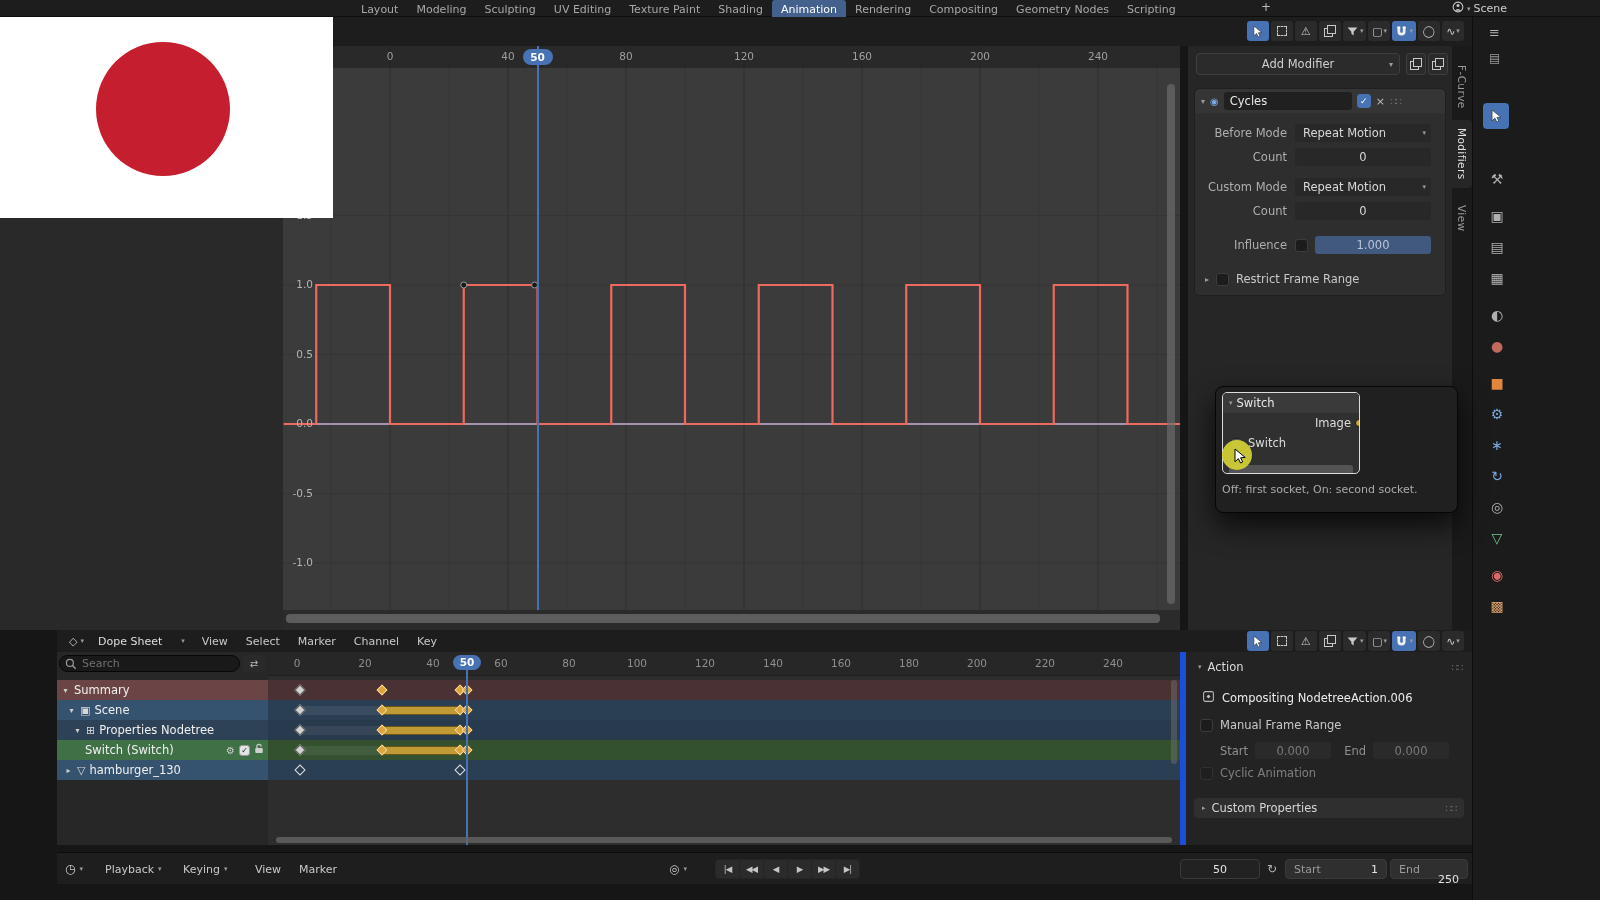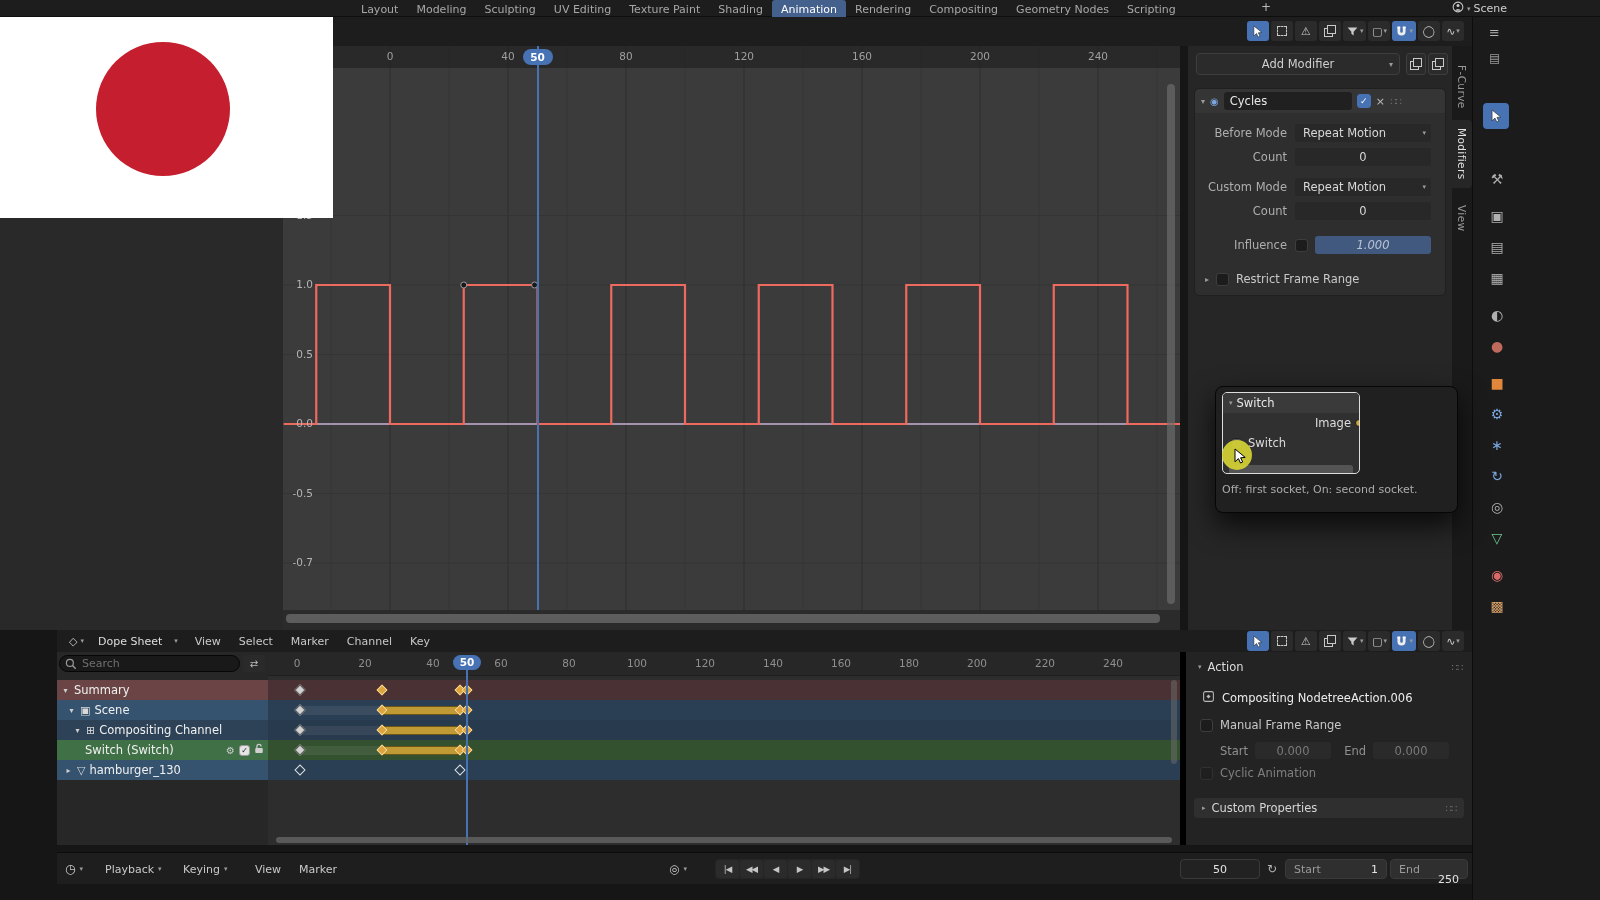--- a/index.html
+++ b/index.html
@@ -40,21 +40,21 @@
   .mini-btn{position:absolute;top:7px;width:20px;height:22px;background:#2b2b2b;border:1px solid #3e3e3e;border-radius:3px;display:flex;align-items:center;justify-content:center;}
   .cycles{position:absolute;left:6px;top:42px;width:252px;height:208px;background:#2e2e2e;border:1px solid #1f1f1f;border-radius:5px;}
   .cy-head{height:24px;background:#353535;border-radius:5px 5px 0 0;display:flex;align-items:center;gap:5px;padding:0 6px;}
   .cy-name{width:128px;height:18px;background:#202020;border-radius:3px;color:#e8e8e8;padding-left:6px;line-height:18px;}
   .cy-row{position:absolute;left:0;width:252px;height:20px;display:flex;align-items:center;}
   .cy-label{width:100px;text-align:right;color:#aeaeae;padding-right:8px;}
   .widget{height:18px;border-radius:3px;background:#282828;color:#d8d8d8;display:flex;align-items:center;}
   .w-select{width:136px;padding-left:8px;position:relative;}
   .w-select .acaret{position:absolute;right:5px;font-size:7px;color:#9a9a9a;}
   .w-number{width:136px;justify-content:center;}
-  .w-slider{width:116px;justify-content:center;background:#41597f;color:#b9c4d6;font-style:italic;}
+  .w-slider{width:116px;justify-content:center;background:#41597f;color:#b9c4d6;}
   .cb{width:13px;height:13px;border:1px solid #3d3d3d;background:#1c1c1c;border-radius:3px;display:inline-block;flex:none;}
   .cb.checked{background:#4772b3;border-color:#4772b3;color:#fff;font-size:9px;text-align:center;line-height:12px;}
   .cb.small{width:11px;height:11px;background:#e4e4e4;border-color:#999;color:#222;font-size:8px;line-height:10px;text-align:center;}
   .grip{color:#6e6e6e;font-size:10px;letter-spacing:-1px;}
   .side-tabs{position:absolute;left:1452px;top:46px;width:20px;height:584px;background:#1a1a1a;}
   .vtab{position:absolute;left:0;width:20px;writing-mode:vertical-rl;font-size:10.5px;color:#9a9a9a;display:flex;align-items:center;justify-content:center;letter-spacing:.4px;}
   .vtab.active{background:#262626;color:#e2e2e2;border-radius:0 4px 4px 0;}
 
   
   .props-col{position:absolute;left:1472px;top:17px;width:128px;height:883px;background:#1b1b1b;border-left:1px solid #0d0d0d;}
@@ -69,22 +69,22 @@
   .socket{position:absolute;right:-4px;top:6px;width:8px;height:8px;border-radius:50%;background:#c7a63d;border:1px solid #141414;}
   .node-field{position:absolute;left:6px;bottom:-4px;width:124px;height:12px;background:#545454;border-radius:3px;}
   .tt-text{margin-top:9px;color:#ababab;font-size:11px;}
   .cursor-circle{position:absolute;left:1222px;top:440px;width:30px;height:30px;border-radius:50%;background:rgba(214,211,53,.92);z-index:31;}
   .cursor-arrow{position:absolute;left:1232px;top:448px;z-index:32;}
 
   
   .dope-header{position:absolute;left:57px;top:630px;width:1415px;height:22px;background:#1d1d1d;display:flex;align-items:center;padding-left:6px;}
   .menu-item{padding:0 9px;color:#c9c9c9;font-size:11px;}
   .editor-btn{display:flex;align-items:center;gap:3px;padding:0 6px;color:#c9c9c9;}
-  .mode-dd{display:flex;align-items:center;gap:12px;padding:0 8px;color:#dedede;font-size:11px;}
-  .dope-body{position:absolute;left:57px;top:652px;width:1415px;height:193px;background:#000000;}
+  .mode-dd{display:flex;align-items:center;gap:19px;padding:0 8px;color:#dedede;font-size:11px;}
+  .dope-body{position:absolute;left:57px;top:652px;width:1415px;height:193px;background:#1d4ed8;}
   .channel-panel{position:absolute;left:0;top:0;width:211px;height:193px;background:#272727;}
   .search-input{position:absolute;left:2px;top:3px;width:181px;height:17px;background:#191919;border:1px solid #060606;border-radius:9px;color:#bbb;font-size:11px;padding-left:22px;outline:none;}
   .search-input::placeholder{color:#6f6f6f;}
   .mag{position:absolute;left:8px;top:6px;z-index:2;}
   .swapbtn{position:absolute;left:186px;top:3px;width:22px;height:17px;background:#2a2a2a;border-radius:3px;color:#bbb;font-size:10px;display:flex;align-items:center;justify-content:center;}
   .ch-row{position:absolute;left:0;width:211px;height:20px;display:flex;align-items:center;gap:4px;color:#f0f0f0;font-size:11.5px;}
   .ch-arrow{font-size:8px;color:#cfcfcf;width:9px;text-align:center;flex:none;}
   .ch-icon{font-size:11px;flex:none;}
   .ch-right{position:absolute;right:4px;display:flex;align-items:center;gap:4px;}
   .key-area{position:absolute;left:211px;top:0;width:912px;height:193px;background:#2d2d2d;overflow:hidden;}
@@ -213,21 +213,21 @@
         <polyline points="0.7999999999999972,378 33.25,378 33.25,239 107,239 107,378 180.75,378 180.75,239 254.5,239 254.5,378 328.25,378 328.25,239 402,239 402,378 475.75,378 475.75,239 549.5,239 549.5,378 623.25,378 623.25,239 697,239 697,378 770.75,378 770.75,239 844.5,239 844.5,378 897.6,378" fill="none" stroke="#ee6a5f" stroke-width="2.2" stroke-linejoin="miter"></polyline>
         <circle cx="180.75" cy="239" r="3" fill="#191919" stroke="#9a9a9a" stroke-width="1"></circle>
         <circle cx="251.55" cy="239" r="3" fill="#191919" stroke="#9a9a9a" stroke-width="1"></circle>
       </svg>
     <div id="graph-yticks">
         <div class="ytick" style="top: 162.5px;">1.5</div>
         <div class="ytick" style="top: 232px;">1.0</div>
         <div class="ytick" style="top: 301.5px;">0.5</div>
         <div class="ytick" style="top: 371px;">0.0</div>
         <div class="ytick" style="top: 440.5px;">-0.5</div>
-        <div class="ytick" style="top: 510px;">-0.7</div>
+        <div class="ytick" style="top: 510px;">-1.0</div>
       </div>
     <div class="graph-ruler" id="graph-ruler">
         <div class="rlabel" style="left: 91px;">0</div>
         <div class="rlabel" style="left: 209px;">40</div>
         <div class="rlabel" style="left: 327px;">80</div>
         <div class="rlabel" style="left: 445px;">120</div>
         <div class="rlabel" style="left: 563px;">160</div>
         <div class="rlabel" style="left: 681px;">200</div>
         <div class="rlabel" style="left: 799px;">240</div>
       </div>
@@ -417,21 +417,21 @@
             <div style="white-space: nowrap; overflow: hidden;">Summary</div>
           </div>
           <div class="ch-row" style="top: 48px; background: rgb(53, 83, 111); padding-left: 10px;">
             <div class="ch-arrow">▾</div>
             <div class="ch-icon" style="color: rgb(216, 216, 216);">▣</div>
             <div style="white-space: nowrap; overflow: hidden;">Scene</div>
           </div>
           <div class="ch-row" style="top: 68px; background: rgb(46, 66, 87); padding-left: 16px;">
             <div class="ch-arrow">▾</div>
             <div class="ch-icon" style="color: rgb(216, 216, 216);">⊞</div>
-            <div style="white-space: nowrap; overflow: hidden;">Compositing Channel</div>
+            <div style="white-space: nowrap; overflow: hidden;">Properties Nodetree</div>
           </div>
           <div class="ch-row" style="top: 88px; background: rgb(63, 112, 70); padding-left: 28px;">
             <div style="white-space: nowrap; overflow: hidden;">Switch (Switch)</div>
             <div class="ch-right">
               <div style="font-size: 10px; color: rgb(204, 204, 204);">⚙</div>
               <div class="cb small">✓</div>
               <div><svg width="10" height="11" viewBox="0 0 12 13">
                   <rect x="1.5" y="6" width="9" height="6" rx="1.2" fill="#cfcfcf"></rect>
                   <path d="M3.5 6 V4 a2.5 2.5 0 0 1 5 0" fill="none" stroke="#cfcfcf" stroke-width="1.5"></path>
                 </svg></div>

